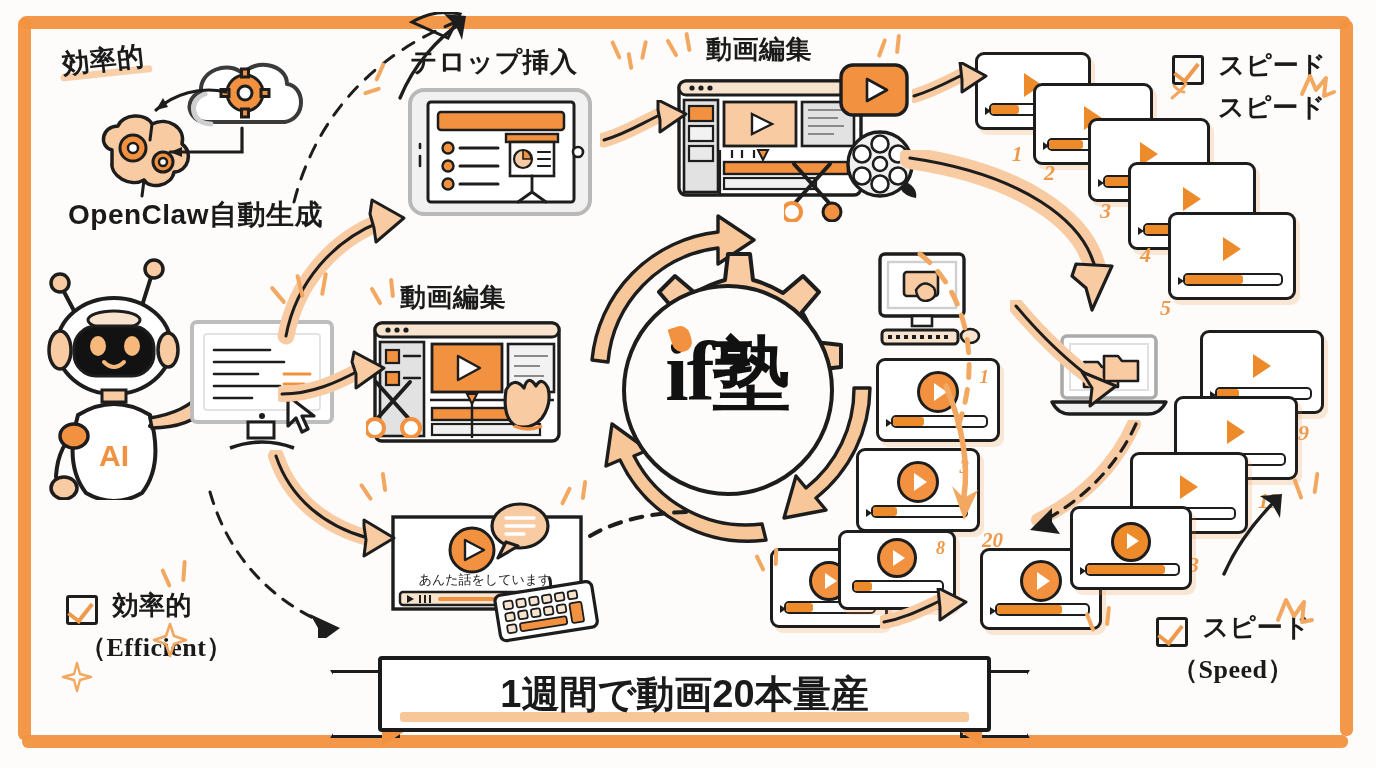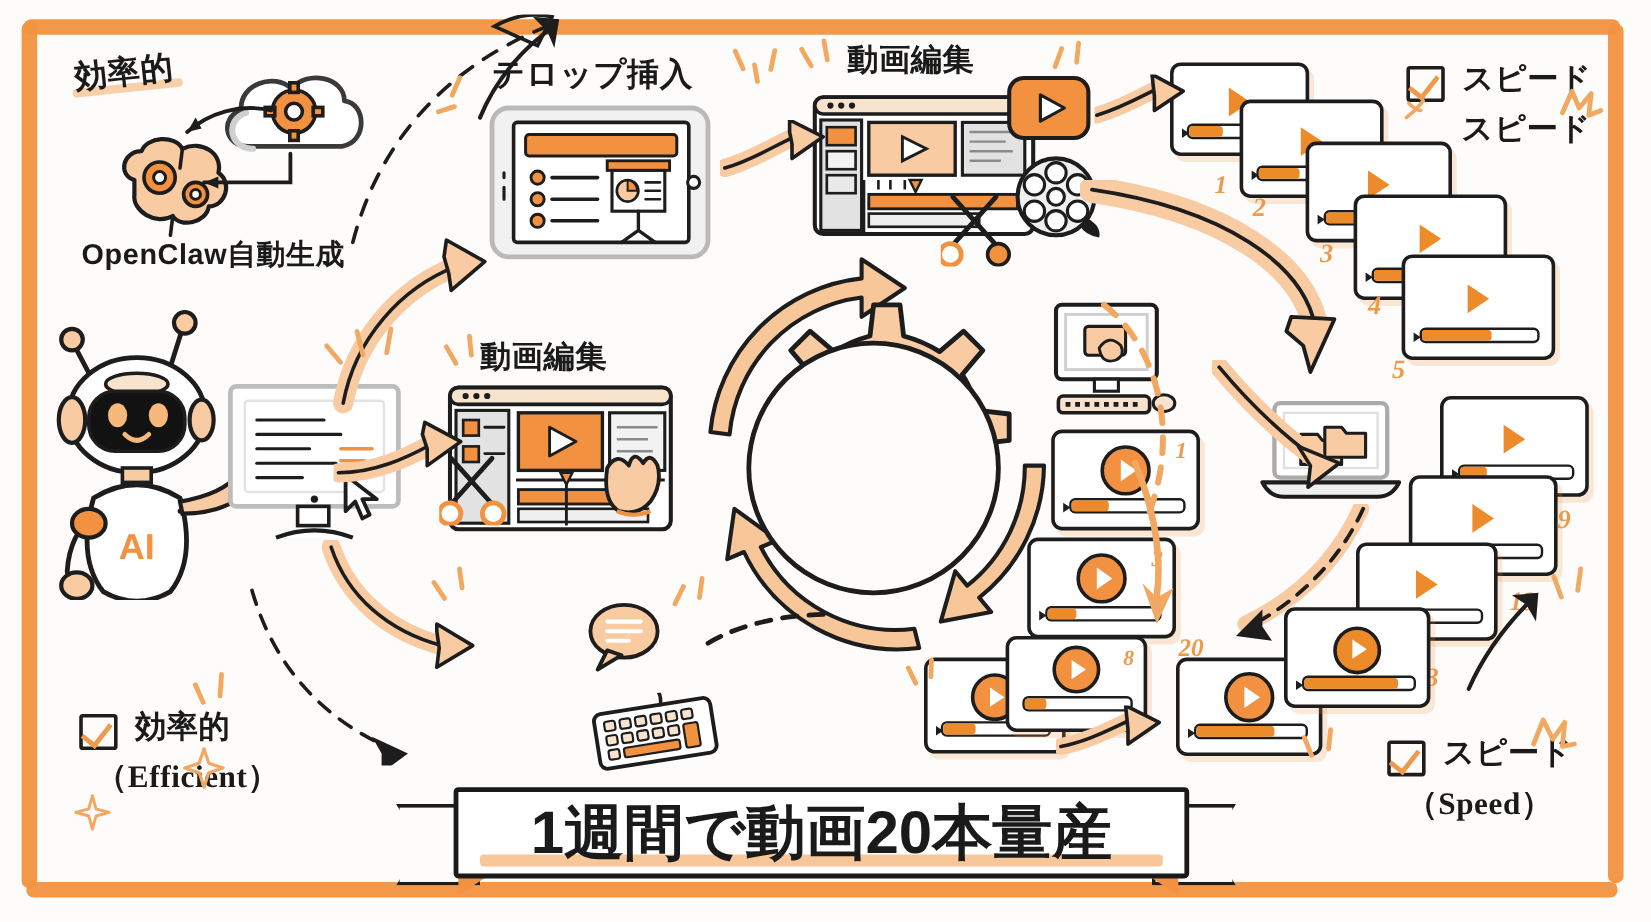--- a/index.html
+++ b/index.html
@@ -177,21 +177,21 @@
       </svg>
   </div>
   <div class="abs arrow-k" style="left:148px; top:124px;">
     <svg width="100" height="40">
         <path d="M94 4 L94 28 L22 28" fill="none" stroke="#1d1d1d" stroke-width="3.2" stroke-linecap="round"></path>
       <path d="M22 28 l12 -5 l0 10 z" fill="#1d1d1d"></path>
       </svg>
   </div>
 
   <div class="abs no-sel" style="left:68px; top:196px;">
-    <span class="jp-label hl" style="font-size:24px;">OpenClaw自動生成</span>
+    <span class="jp-label hl" style="font-size:28px;">OpenClaw自動生成</span>
   </div>
 
   <div class="abs" style="left:40px; top:250px; width:170px; height:250px;">
     <svg width="170" height="250" viewBox="0 0 170 250">
 
       <path d="M42 76 L22 38" stroke="#1d1d1d" stroke-width="4" fill="none" stroke-linecap="round"></path>
       <circle cx="20" cy="33" r="9" fill="#F8CBA2" stroke="#1d1d1d" stroke-width="3.5"></circle>
       <path d="M100 62 L112 24" stroke="#1d1d1d" stroke-width="4" fill="none" stroke-linecap="round"></path>
       <circle cx="114" cy="19" r="9" fill="#F8CBA2" stroke="#1d1d1d" stroke-width="3.5"></circle>
 
@@ -362,20 +362,32 @@
       <circle cx="45" cy="52" r="9" fill="#fff" stroke="#F2913F" stroke-width="4"></circle>
     </svg>
   </div>
   <div class="abs" style="left:496px; top:372px;">
     <svg width="66" height="66">
       <path d="M10 18 q8 -14 18 -2 q4 -14 12 -2 q6 -10 12 2 q4 16 -6 30 q-10 12 -26 8 q-14 -8 -10 -36 Z" fill="#F8CBA2" stroke="#1d1d1d" stroke-width="3.2" stroke-linejoin="round"></path>
       <path d="M18 54 q14 6 28 0" stroke="#F2913F" stroke-width="3.4" fill="none"></path>
     </svg>
   </div>
 
+  <div class="abs" style="left:390px; top:514px; width:200px; height:102px;">
+    <svg width="200" height="102" viewBox="0 0 200 102">
+      <rect x="3" y="3" width="188" height="92" fill="#fff" stroke="#1d1d1d" stroke-width="3.4"></rect>
+      <circle cx="82" cy="36" r="22" fill="#F2913F" stroke="#1d1d1d" stroke-width="3"></circle>
+      <path d="M75 26 L94 36 L75 46 Z" fill="#fff" stroke="#1d1d1d" stroke-width="2.4" stroke-linejoin="round"></path>
+      <text x="95" y="70" font-size="13" fill="#1d1d1d" text-anchor="middle" font-family="Liberation Sans, sans-serif">あんた話をしています</text>
+      <rect x="10" y="78" width="172" height="13" rx="3" fill="#F8E3CE" stroke="#1d1d1d" stroke-width="2.4"></rect>
+      <path d="M17 81 l7 4 l-7 4 z" fill="#1d1d1d"></path>
+      <path d="M30 81 v8 M35 81 v8 M40 81 v8" stroke="#1d1d1d" stroke-width="2"></path>
+      <rect x="48" y="83" width="128" height="4" rx="2" fill="#F2913F"></rect>
+    </svg>
+  </div>
   <div class="abs" style="left:488px; top:500px;">
     <svg width="64" height="60">
       <ellipse cx="32" cy="26" rx="28" ry="22" fill="#F8CBA2" stroke="#1d1d1d" stroke-width="3.2"></ellipse>
       <path d="M18 42 L10 58 L30 46 Z" fill="#F8CBA2" stroke="#1d1d1d" stroke-width="3.2" stroke-linejoin="round"></path>
       <path d="M18 18 h28 M18 26 h28 M18 34 h18" stroke="#fff" stroke-width="3.4" stroke-linecap="round"></path>
     </svg>
   </div>
   <div class="abs" style="left:494px; top:578px; transform:rotate(-9deg);">
     <svg width="106" height="60">
       <rect x="3" y="10" width="98" height="46" rx="6" fill="#fff" stroke="#1d1d1d" stroke-width="3.2"></rect>
@@ -413,20 +425,27 @@
   <div class="abs" style="left:578px; top:240px; width:300px; height:300px;">
     <svg width="300" height="300" viewBox="0 0 300 300">
       <path d="M150 14 l22 0 l3 26 a112 112 0 0 1 30 13 l20 -17 l16 16 l-17 20 a112 112 0 0 1 13 30 l26 3 l0 22 l-26 3
                a112 112 0 0 1 -13 30 l17 20 l-16 16 l-20 -17 a112 112 0 0 1 -30 13 l-3 26 l-22 0 l-3 -26
                a112 112 0 0 1 -30 -13 l-20 17 l-16 -16 l17 -20 a112 112 0 0 1 -13 -30 l-26 -3 l0 -22 l26 -3
                a112 112 0 0 1 13 -30 l-17 -20 l16 -16 l20 17 a112 112 0 0 1 30 -13 Z" fill="#F8CBA2" stroke="#1d1d1d" stroke-width="4" stroke-linejoin="round"></path>
       <circle cx="150" cy="150" r="104" fill="#fdfcfa" stroke="#1d1d1d" stroke-width="4"></circle>
     </svg>
   </div>
 
+  <div class="abs no-sel" style="left:598px; top:312px; width:260px; height:120px; display:flex; align-items:center; justify-content:center;">
+    <span style="position:relative; display:inline-block; line-height:1;">
+      <span style="position:absolute; left:6px; top:-4px; width:20px; height:26px; background:#F2913F;
+                   border-radius:2px 14px 14px 14px; transform:rotate(-18deg);"></span>
+      <span style="font-size:84px; font-weight:700; color:#111; font-family:'Liberation Serif', serif; letter-spacing:-2px;">if</span><span style="font-size:78px; font-weight:700; color:#111; font-family:'Liberation Sans', sans-serif;">塾</span>
+    </span>
+  </div>
 
   <div class="abs" style="left:874px; top:250px; width:110px; height:110px;">
     <svg width="110" height="110" viewBox="0 0 110 110">
       <rect x="6" y="4" width="84" height="62" rx="5" fill="#fff" stroke="#1d1d1d" stroke-width="3.4"></rect>
       <rect x="14" y="12" width="68" height="46" fill="#fff" stroke="#cfcfcf" stroke-width="2.4"></rect>
       <rect x="30" y="22" width="34" height="24" rx="3" fill="#F8CBA2" stroke="#1d1d1d" stroke-width="2.6"></rect>
       <path d="M42 40 q8 -12 18 -2 q4 8 -4 12 q-12 4 -14 -10 Z" fill="#F8CBA2" stroke="#1d1d1d" stroke-width="2.4"></path>
       <circle cx="48" cy="70" r="2.6" fill="#1d1d1d"></circle>
       <rect x="38" y="66" width="20" height="10" fill="#fff" stroke="#1d1d1d" stroke-width="2.6"></rect>
       <rect x="8" y="80" width="76" height="14" rx="4" fill="#F8E3CE" stroke="#1d1d1d" stroke-width="3"></rect>
@@ -804,18 +823,18 @@
   </div>
 
   <div id="banner-wrap">
     <div class="ribbon-tail" style="left:0px; clip-path: polygon(0 0, 100% 0, 100% 100%, 0 100%, 30% 50%);"></div>
     <div class="ribbon-tail" style="right:0px; clip-path: polygon(0 0, 100% 0, 70% 50%, 100% 100%, 0 100%);"></div>
     <div class="ribbon-fold" style="left:52px; border-left: 0 solid transparent; border-right: 40px solid transparent;"></div>
     <div class="ribbon-fold" style="right:48px; border-left: 40px solid transparent; border-right: 0 solid transparent;"></div>
     <div class="ribbon-main">
       <div style="position:absolute; left:18px; right:18px; bottom:6px; height:10px; background:#F7C79A; border-radius:3px;"></div>
       <div style="position:absolute; inset:0; display:flex; align-items:center; justify-content:center;">
-        <span class="jp-label no-sel" style="font-size:50px; letter-spacing:0px; position:relative;">1週間で動画20本量産</span>
+        <span class="jp-label no-sel" style="font-size:38px; letter-spacing:0px; position:relative;">1週間で動画20本量産</span>
       </div>
     </div>
   </div>
 
 </div>
 
 </body></html>

